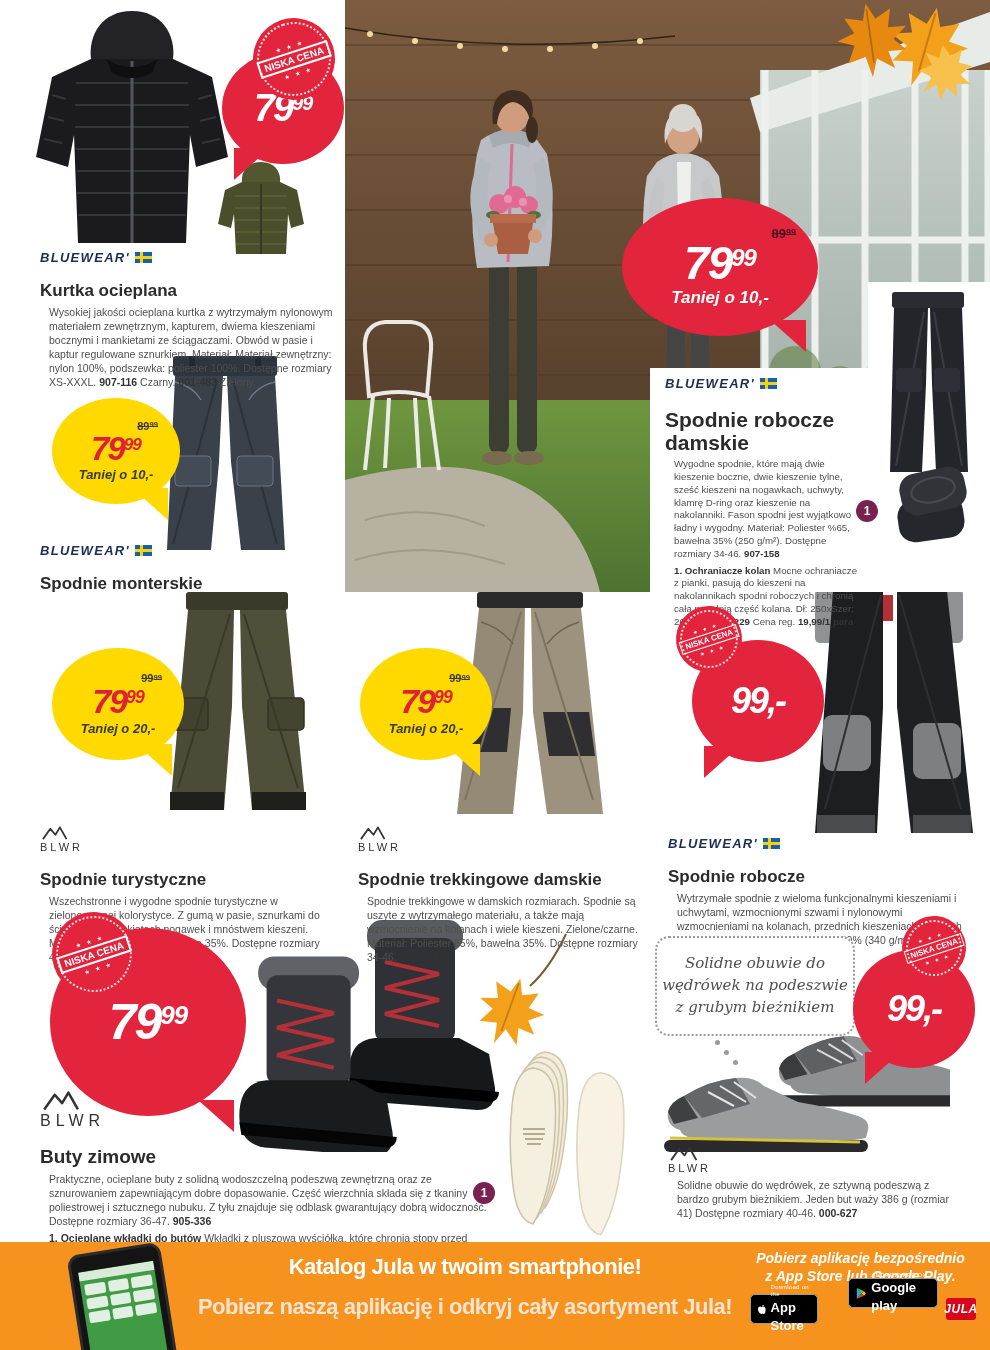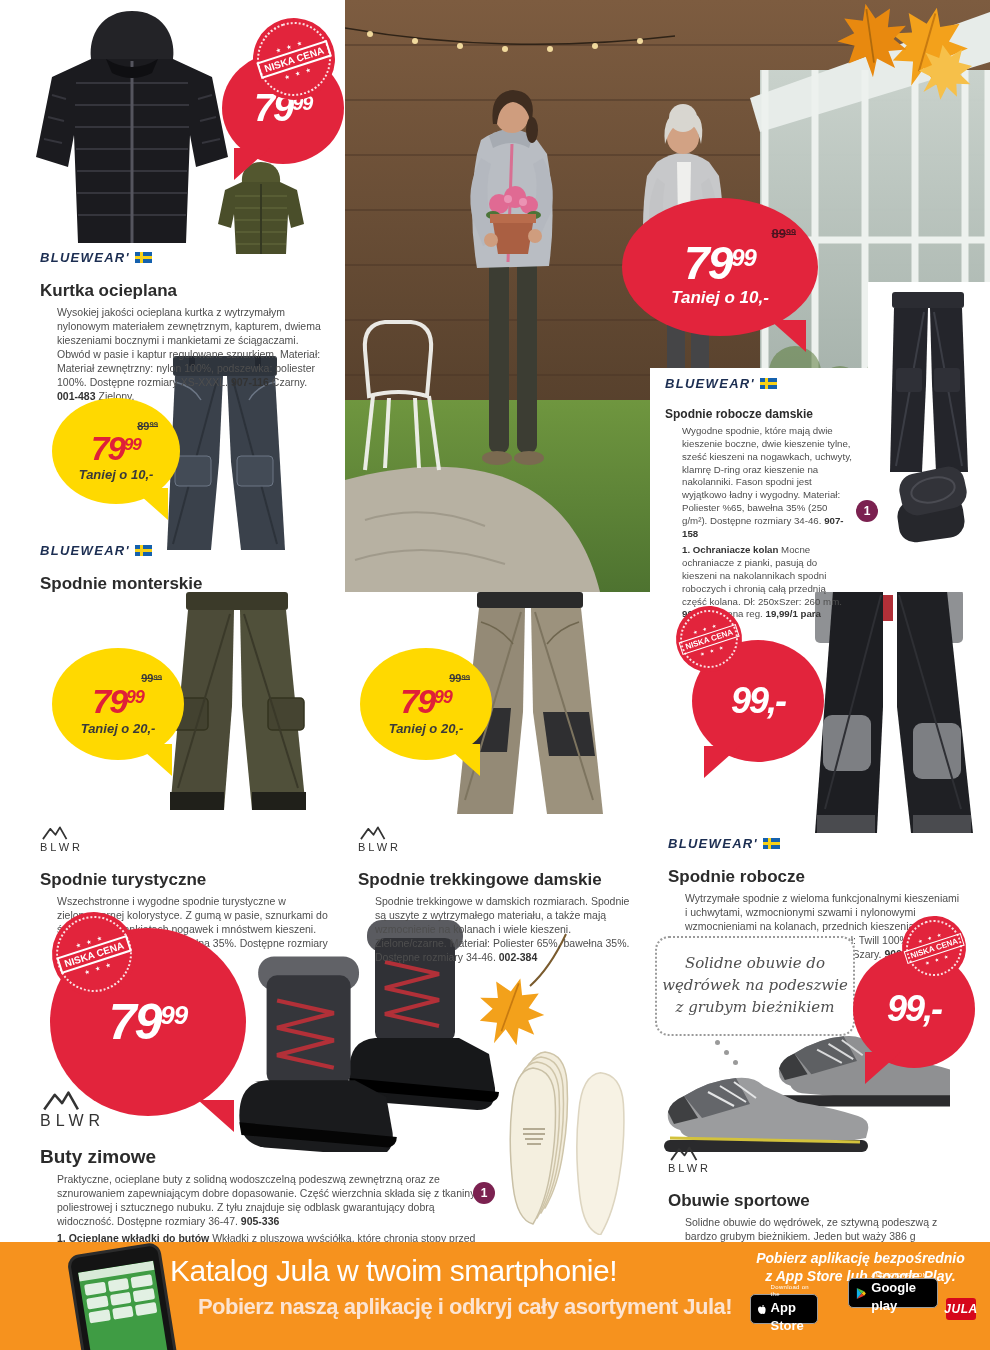--- a/index.html
+++ b/index.html
@@ -39,38 +39,38 @@
   .brow{display:flex;align-items:center;gap:5px;height:14px;font-style:italic;}
   .bw{font-weight:700;font-size:13px;letter-spacing:1.3px;color:#1c2e52;}
   .flag{position:relative;width:17px;height:11px;background:#1561ad;display:inline-block;}
   .flag::before{content:"";position:absolute;left:5px;top:0;width:3px;height:11px;background:#f7d117;}
   .flag::after{content:"";position:absolute;left:0;top:4px;width:17px;height:3px;background:#f7d117;}
   .blwr{display:flex;flex-direction:column;align-items:flex-start;line-height:1;}
   .blwrtxt{font-size:11px;letter-spacing:3px;color:#333;font-weight:500;margin-top:1px;}
   .blwr.big .blwrtxt{font-size:16px;letter-spacing:5px;}
   .ptitle{font-size:17px;font-weight:700;color:#2b2b2b;margin:18px 0 0;line-height:1.1;}
   .ptitle.big{font-size:19px;}
-  .desc{font-size:10.5px;line-height:1.34;color:#4e4e4e;margin:4px 17px 0;}
+  .desc{font-size:10.5px;line-height:1.34;color:#4e4e4e;margin:4px 9px 0;}
   .desc .b{font-weight:700;color:#333;}
   .desc.small{font-size:9.7px;line-height:1.32;}
 
   .refbadge{position:absolute;width:22px;height:22px;border-radius:50%;background:#7b2150;color:#fff;
             font-weight:700;font-size:12px;display:flex;align-items:center;justify-content:center;z-index:6;}
 
   
   .speech{position:absolute;border:2px dotted #9a9a9a;border-radius:14px;background:#fff;z-index:5;
           display:flex;flex-direction:column;align-items:center;justify-content:center;
           font-family:"DejaVu Serif","Liberation Serif",serif;font-style:italic;
           font-size:15px;color:#4f4f4f;line-height:1.45;text-align:center;}
   .sb-dot{position:absolute;width:5px;height:5px;border-radius:50%;background:#9a9a9a;}
 
   
   .banner{position:absolute;left:0;top:1242px;width:990px;height:108px;background:#f6921e;z-index:7;overflow:hidden;}
-  .bn-head{position:absolute;left:170px;top:12px;width:590px;color:#fff;
-           font-size:30px;font-weight:400;letter-spacing:-.5px;white-space:nowrap;}
+  .bn-head{position:absolute;left:170px;top:12px;width:590px;text-align:center;color:#fff;
+           font-size:22px;font-weight:700;letter-spacing:-.5px;white-space:nowrap;}
   .bn-sub{position:absolute;left:150px;top:52px;width:630px;text-align:center;color:#fce4d2;
           font-size:22px;font-weight:800;letter-spacing:-.5px;white-space:nowrap;}
   .bn-r1,.bn-r2{position:absolute;width:245px;text-align:center;color:#fff;font-weight:700;font-size:14px;white-space:nowrap;font-style:italic;}
   .store{position:absolute;background:#000;border:1px solid #9c9c9c;border-radius:5px;color:#fff;height:30px;
          display:flex;align-items:center;gap:5px;padding:0 7px;box-sizing:border-box;}
   .store small{display:block;font-size:6px;letter-spacing:.3px;line-height:1.1;text-transform:none;}
   .store .big{font-size:13px;font-weight:700;line-height:1;}
   .jula{position:absolute;background:#d6061b;color:#fff;font-weight:800;font-style:italic;font-size:12px;
         letter-spacing:.5px;display:flex;align-items:center;justify-content:center;border-radius:3px;}
 
@@ -317,21 +317,21 @@
     <rect x="12" y="8" width="66" height="42" rx="16" transform="rotate(-12 45 29)" fill="#323339"></rect>
     <ellipse cx="45" cy="28" rx="22" ry="12" transform="rotate(-12 45 28)" fill="none" stroke="#4a4b52" stroke-width="2"></ellipse>
   </svg>
   <div class="refbadge" style="left:856px;top:500px">1</div>
 
   <div class="prod" style="left:665px;top:376px;width:204px;z-index:4">
     <div class="brow">
         <span class="bw">BLUEWEAR'</span>
         <span class="flag"></span>
       </div>
-    <h3 class="ptitle" style="font-size:12px">Spodnie robocze damskie</h3>
+    <h3 class="ptitle" style="font-size:21px">Spodnie robocze damskie</h3>
     <p class="desc small"><span>Wygodne spodnie, które mają dwie kieszenie boczne, dwie kieszenie tylne, sześć kieszeni na nogawkach, uchwyty, klamrę D-ring oraz kieszenie na nakolanniki. Fason spodni jest wyjątkowo ładny i wygodny. Materiał: Poliester %65, bawełna 35% (250 g/m²). Dostępne rozmiary 34-46. </span><span class="b">907-158</span></p>
     <p class="desc small"><span class="b">1. Ochraniacze kolan</span><span> Mocne ochraniacze z pianki, pasują do kieszeni na nakolannikach spodni roboczych i chronią całą przednią część kolana. Dł: 250xSzer: 260 mm. </span><span class="b">906-229</span><span> Cena reg. </span><span class="b">19,99/1 para</span></p>
   </div>
 
   <svg class="abs" style="left:150px;top:588px;width:175px;height:240px;z-index:1" viewBox="0 0 175 240">
     <rect x="36" y="4" width="102" height="18" rx="3" fill="#3b3a29"></rect>
     <path d="M38,22 L20,222 L74,222 L82,118 L84,22 Z" fill="#4c4b38"></path>
     <path d="M90,22 L92,118 L102,222 L156,222 L136,22 Z" fill="#50503a"></path>
     <rect x="22" y="110" width="36" height="32" rx="4" fill="#434230" stroke="#33331f" stroke-width="1.5"></rect>
     <rect x="118" y="110" width="36" height="32" rx="4" fill="#454431" stroke="#33331f" stroke-width="1.5"></rect>
@@ -526,21 +526,20 @@
     </g>
   </svg>
 
   <div class="prod" style="left:668px;top:1144px;width:305px">
     <div class="blwr">
       <svg width="30" height="18" viewBox="0 0 38 22">
           <polyline points="4,20 14,6 21,14 27,4 36,20" fill="none" stroke="#333" stroke-width="2.4" stroke-linejoin="round"></polyline>
         </svg>
       <span class="blwrtxt">BLWR</span>
     </div>
-    <h3 class="ptitle">Obuwie sportowe</h3>
     <p class="desc"><span>Solidne obuwie do wędrówek, ze sztywną podeszwą z bardzo grubym bieżnikiem. Jeden but waży 386 g (rozmiar 41) Dostępne rozmiary 40-46. </span><span class="b">000-627</span></p>
   </div>
 
   <div class="banner">
 
     <div class="phone">
       <div class="screen">
         <div class="bar"></div>
         <div class="appgrid">
           <div class="appicon"></div>

